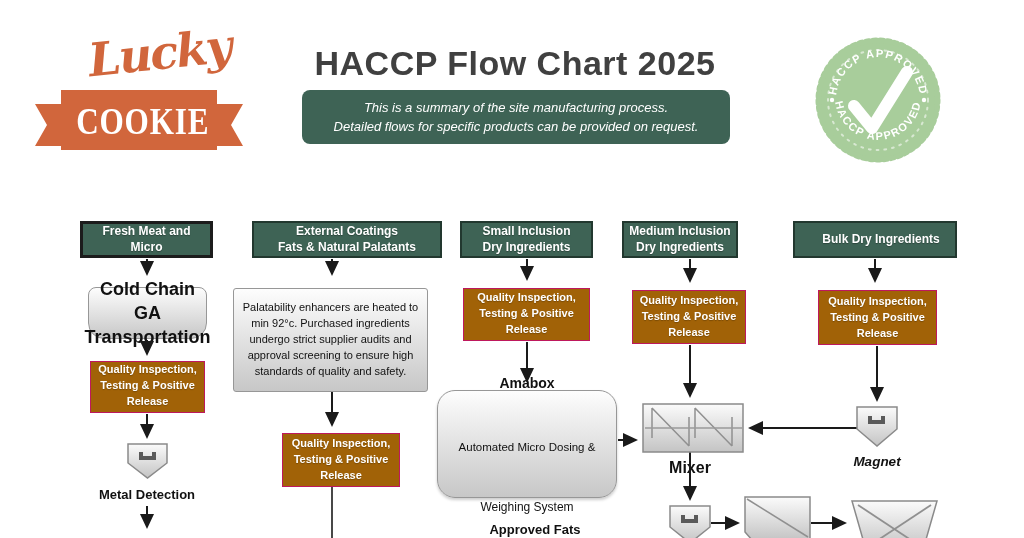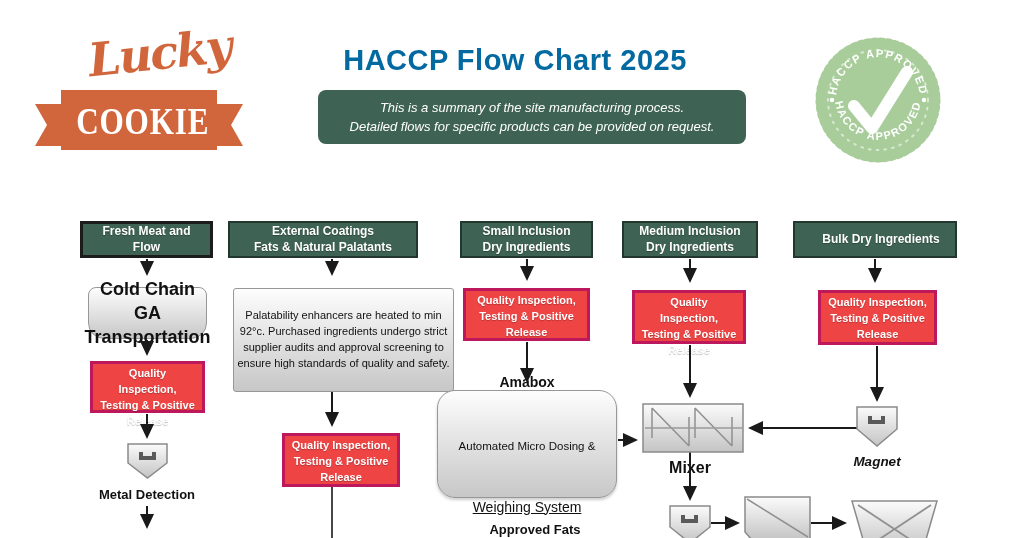--- a/index.html
+++ b/index.html
@@ -17,42 +17,42 @@
   }
   .cookie-text{
     left:62px;top:96px;width:158px;height:50px;
     font-family:"Liberation Serif", serif;font-weight:bold;font-size:38px;
     color:#ffffff;text-align:center;line-height:50px;letter-spacing:1px;
     transform:scaleX(0.82);
   }
   
   .page-title{
     left:300px;top:44px;width:430px;text-align:center;
-    font-size:29px;font-weight:bold;color:#0369a1;letter-spacing:.5px;
+    font-size:34px;font-weight:bold;color:#404040;letter-spacing:.5px;
   }
   .subtitle-box{
     left:302px;top:90px;width:428px;height:54px;background:#3e6355;border-radius:8px;
     display:flex;flex-direction:column;align-items:center;justify-content:center;
-    color:#fff;font-style:italic;font-size:13px;line-height:1.5;margin-left:16px;
+    color:#fff;font-style:italic;font-size:13px;line-height:1.5;
   }
   
   .box-header{
     background:#3e6355;color:#fff;font-weight:bold;font-size:12px;line-height:1.3;
     display:flex;flex-direction:column;align-items:center;justify-content:center;
     text-align:center;border:2px solid #22382f;box-sizing:border-box;
     text-shadow:0 1px 1px rgba(0,0,0,.3);
   }
   .box-gray{
     background:linear-gradient(#fdfdfd,#c7c7c7);border:1px solid #979797;
     display:flex;flex-direction:column;align-items:center;justify-content:center;
     text-align:center;box-sizing:border-box;color:#111;
   }
   .box-qi{
-    background:#ef4444;border:3px solid #be185d;color:#fff;font-size:11px;font-weight:bold;
-    display:flex;align-items:flex-start;justify-content:center;text-align:center;
+    background:#a16207;border:1px solid #be185d;color:#fff;font-size:11px;font-weight:bold;
+    display:flex;align-items:flex-end;justify-content:center;text-align:center;
     line-height:1.45;box-sizing:border-box;text-shadow:0 1px 1px rgba(0,0,0,.25);
     padding:2px 6px;
   }
   .flow-label{
     font-weight:bold;font-size:13px;color:#111;text-align:center;
   }
   svg text{font-family:"Liberation Sans", sans-serif;}
 </style>
 </head>
 <body>
@@ -87,61 +87,61 @@
     <text font-size="11" font-weight="bold" fill="#ffffff" letter-spacing="1.5" text-anchor="middle">
       <textPath href="#arcBot" startOffset="50%">HACCP APPROVED</textPath>
     </text>
     <circle cx="22" cy="70" r="2.2" fill="#ffffff"></circle>
     <circle cx="114" cy="70" r="2.2" fill="#ffffff"></circle>
     <path d="M44,76 L62,98 L97,42" fill="none" stroke="#ffffff" stroke-width="12" stroke-linecap="round" stroke-linejoin="round"></path>
   </svg>
 
   <div class="abs box-header" style="left:80px;top:221px;width:133px;height:37px;border-width:3px;border-color:#1c1c1c;">
     <span>Fresh Meat and</span>
-    <span>Flow</span>
-  </div>
-  <div class="abs box-header" style="left:228px;top:221px;width:190px;height:37px;">
+    <span>Micro</span>
+  </div>
+  <div class="abs box-header" style="left:252px;top:221px;width:190px;height:37px;">
     <span>External Coatings</span>
     <span>Fats &amp; Natural Palatants</span>
   </div>
   <div class="abs box-header" style="left:460px;top:221px;width:133px;height:37px;">
     <span>Small Inclusion</span>
     <span>Dry Ingredients</span>
   </div>
-  <div class="abs box-header" style="left:622px;top:221px;width:136px;height:37px;">
+  <div class="abs box-header" style="left:622px;top:221px;width:116px;height:37px;">
     <span>Medium Inclusion</span>
     <span>Dry Ingredients</span>
   </div>
   <div class="abs box-header" style="left:793px;top:221px;width:164px;height:37px;padding-left:12px;">
     <span>Bulk Dry Ingredients</span>
     <span></span>
   </div>
 
   <div class="abs box-gray" style="left:88px;top:287px;width:119px;height:52px;border-radius:8px 8px 16px 16px;font-weight:bold;font-size:18px;line-height:1.35;">
     <span>Cold Chain GA Transportation</span>
   </div>
   <div class="abs box-qi" style="left:90px;top:361px;width:115px;height:52px;">
     <span>Quality Inspection, Testing &amp; Positive Release</span>
   </div>
   <div class="abs flow-label" style="left:77px;top:487px;width:140px;">Metal Detection</div>
 
-  <div class="abs box-gray" style="left:233px;top:288px;width:221px;height:104px;border-radius:3px;font-size:11px;line-height:1.45;padding:3px 3px;">
+  <div class="abs box-gray" style="left:233px;top:288px;width:195px;height:104px;border-radius:3px;font-size:11px;line-height:1.45;padding:3px 3px;">
     <span>Palatability enhancers are heated to min 92°c. Purchased ingredients undergo strict supplier audits and approval screening to ensure high standards of quality and safety.</span>
   </div>
   <div class="abs box-qi" style="left:282px;top:433px;width:118px;height:54px;">
     <span>Quality Inspection, Testing &amp; Positive Release</span>
   </div>
 
   <div class="abs box-qi" style="left:463px;top:288px;width:127px;height:53px;">
     <span>Quality Inspection, Testing &amp; Positive Release</span>
   </div>
   <div class="abs box-gray" style="left:437px;top:390px;width:180px;height:108px;border-radius:18px;box-shadow:0 2px 3px rgba(0,0,0,.2);gap:29px;">
     <span style="font-weight:bold;font-size:14px;">Amabox</span>
     <span style="font-size:11.5px;margin-top:21px;">Automated Micro Dosing &amp;</span>
-    <span style="font-size:14px;margin-top:18px;text-decoration:underline;">Weighing System</span>
+    <span style="font-size:12px;margin-top:18px;">Weighing System</span>
   </div>
   <div class="abs flow-label" style="left:465px;top:522px;width:140px;">Approved Fats</div>
 
   <div class="abs box-qi" style="left:632px;top:290px;width:114px;height:54px;">
     <span>Quality Inspection, Testing &amp; Positive Release</span>
   </div>
   <div class="abs flow-label" style="left:650px;top:459px;width:80px;font-size:16px;">Mixer</div>
 
   <div class="abs box-qi" style="left:818px;top:290px;width:119px;height:55px;">
     <span>Quality Inspection, Testing &amp; Positive Release</span>

